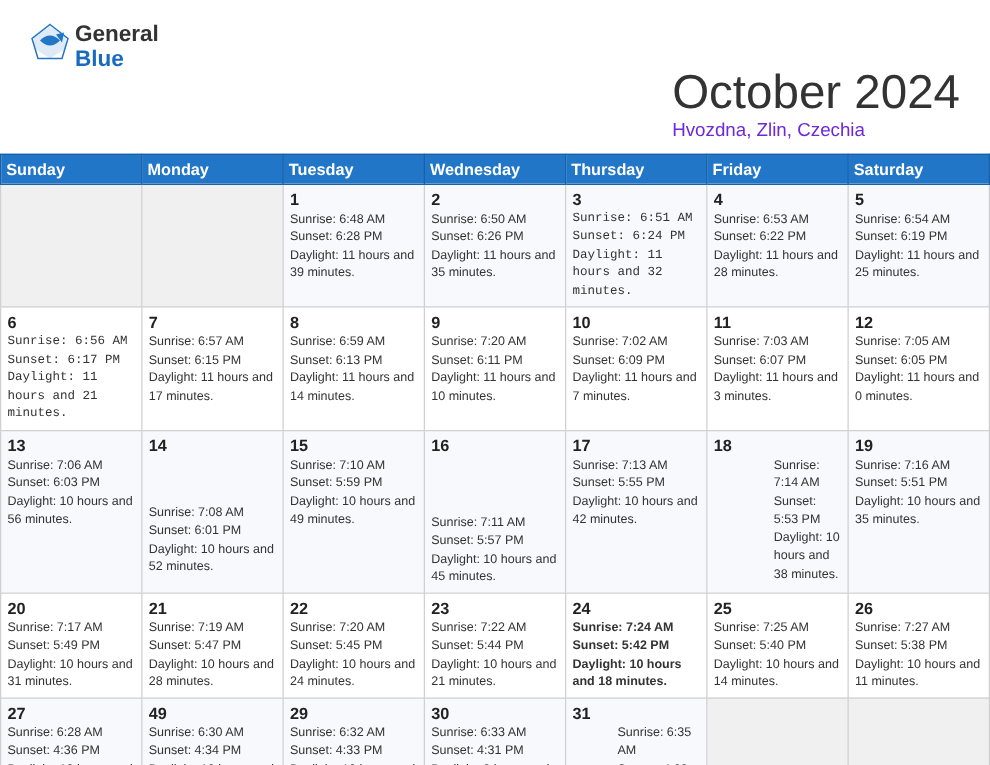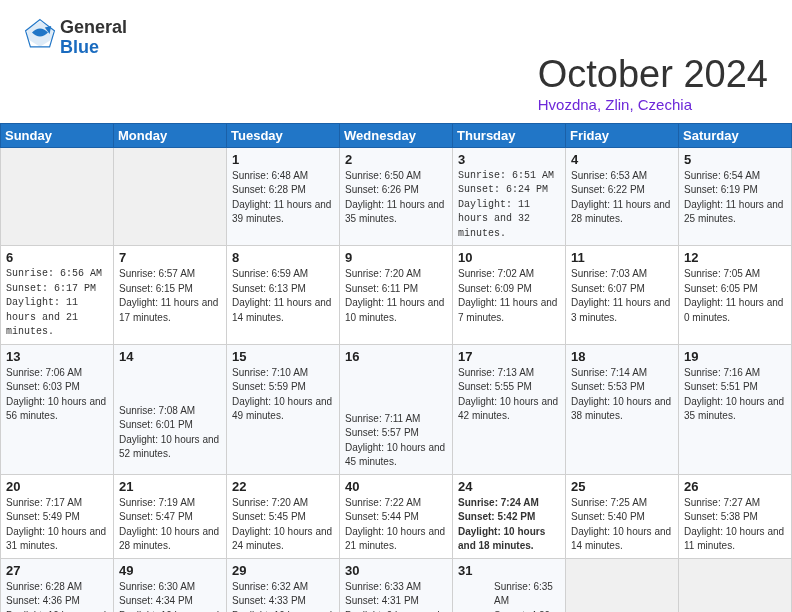--- a/index.html
+++ b/index.html
@@ -240,21 +240,21 @@
 Daylight: 10 hours and 45 minutes.</div>
         </td>
         <td>
           <span class="day-number">17</span>
           <div class="day-info" style="white-space: pre-line;">Sunrise: 7:13 AM
 Sunset: 5:55 PM
 Daylight: 10 hours and 42 minutes.</div>
         </td>
         <td>
           <span class="day-number">18</span>
-          <div class="day-info" style="white-space: pre-line;">Sunrise: 7:14 AM
+          <div class="day-info" style="white-space: pre-line; margin-left: 48px;">Sunrise: 7:14 AM
 Sunset: 5:53 PM
 Daylight: 10 hours and 38 minutes.</div>
         </td>
         <td>
           <span class="day-number">19</span>
           <div class="day-info" style="white-space: pre-line;">Sunrise: 7:16 AM
 Sunset: 5:51 PM
 Daylight: 10 hours and 35 minutes.</div>
         </td>
       </tr>
@@ -271,21 +271,21 @@
 Sunset: 5:47 PM
 Daylight: 10 hours and 28 minutes.</div>
         </td>
         <td>
           <span class="day-number">22</span>
           <div class="day-info" style="white-space: pre-line;">Sunrise: 7:20 AM
 Sunset: 5:45 PM
 Daylight: 10 hours and 24 minutes.</div>
         </td>
         <td>
-          <span class="day-number">40</span>
+          <span class="day-number">23</span>
           <div class="day-info" style="white-space: pre-line;">Sunrise: 7:22 AM
 Sunset: 5:44 PM
 Daylight: 10 hours and 21 minutes.</div>
         </td>
         <td>
           <span class="day-number">24</span>
           <div class="day-info" style="white-space: pre-line; font-weight: bold;">Sunrise: 7:24 AM
 Sunset: 5:42 PM
 Daylight: 10 hours and 18 minutes.</div>
         </td>

